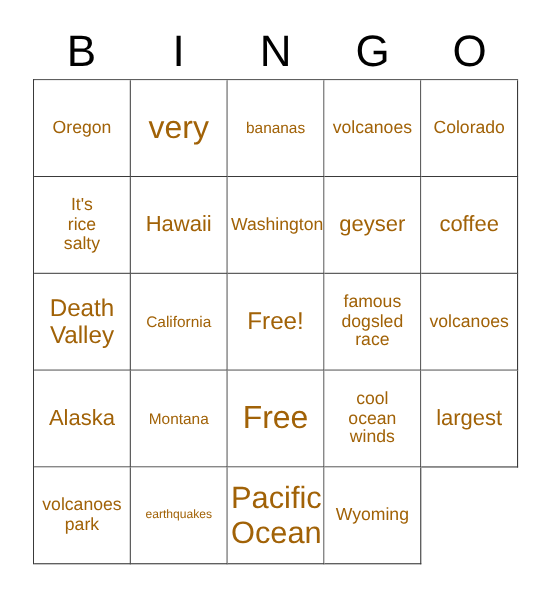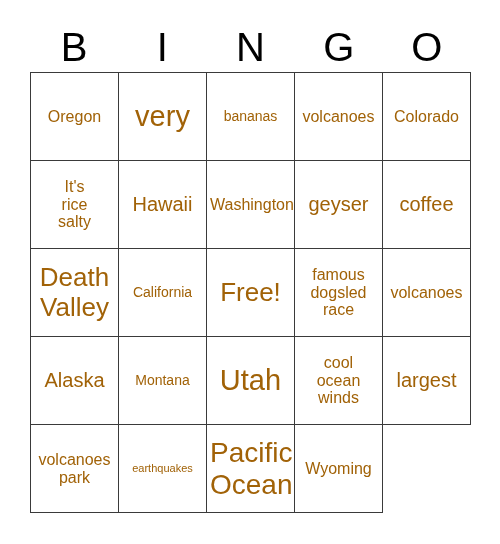--- a/index.html
+++ b/index.html
@@ -66,21 +66,21 @@
     line-height: 1.12;
     color: #a16207;
     white-space: pre-line;
   }
   .fs-xs  { font-size: 11px; }
   .fs-sm  { font-size: 16px; }
   .fs-smd { font-size: 14px; }
   .fs-md  { font-size: 16px; }
   .fs-lg  { font-size: 20px; }
   .fs-xl  { font-size: 28px; }
-  .fs-2xl { font-size: 26px; }
+  .fs-2xl { font-size: 22px; }
   .fs-3xl { font-size: 29px; }
 </style>
 </head>
 <body>
 
 <div id="card">
 
   <div id="header-row">
     <div class="header-letter">B</div>
     <div class="header-letter">I</div>
@@ -144,21 +144,21 @@
     <div class="cell">
         <span class="cell-text fs-sm">volcanoes</span>
       </div>
     <div class="cell">
         <span class="cell-text fs-lg">Alaska</span>
       </div>
     <div class="cell">
         <span class="cell-text fs-smd">Montana</span>
       </div>
     <div class="cell">
-        <span class="cell-text fs-3xl">Utah</span>
+        <span class="cell-text fs-3xl">Free</span>
       </div>
     <div class="cell">
         <span class="cell-text fs-md">cool
 ocean
 winds</span>
       </div>
 
     <div class="cell">
         <span class="cell-text fs-lg">largest</span>
       </div>

